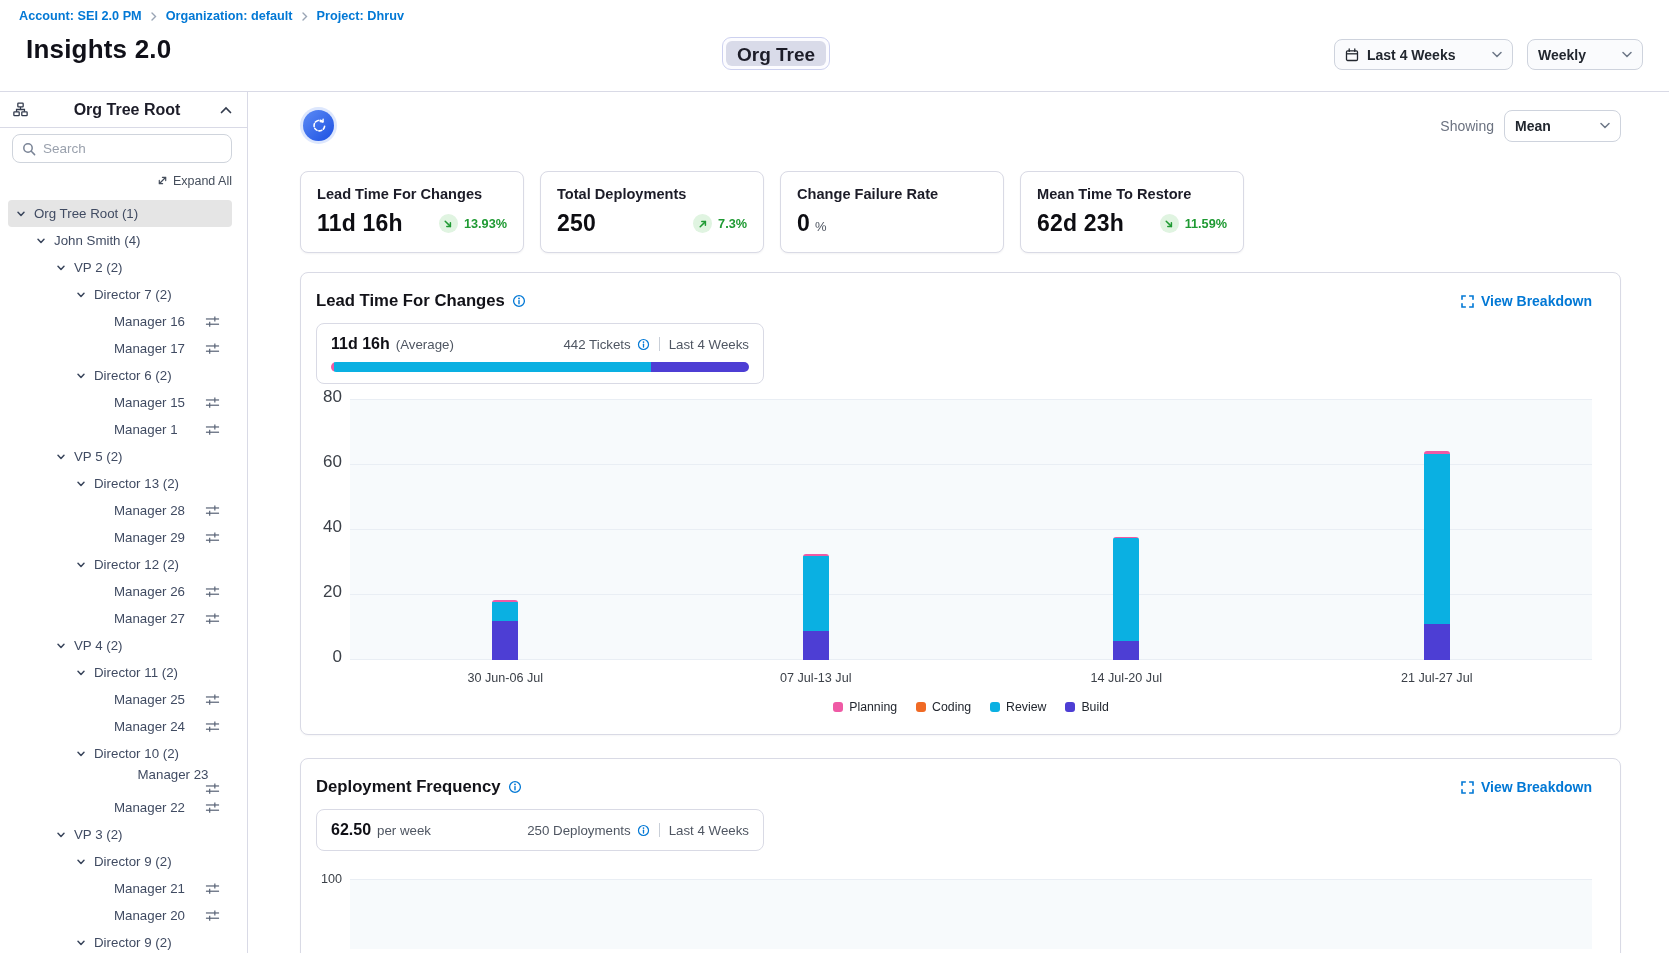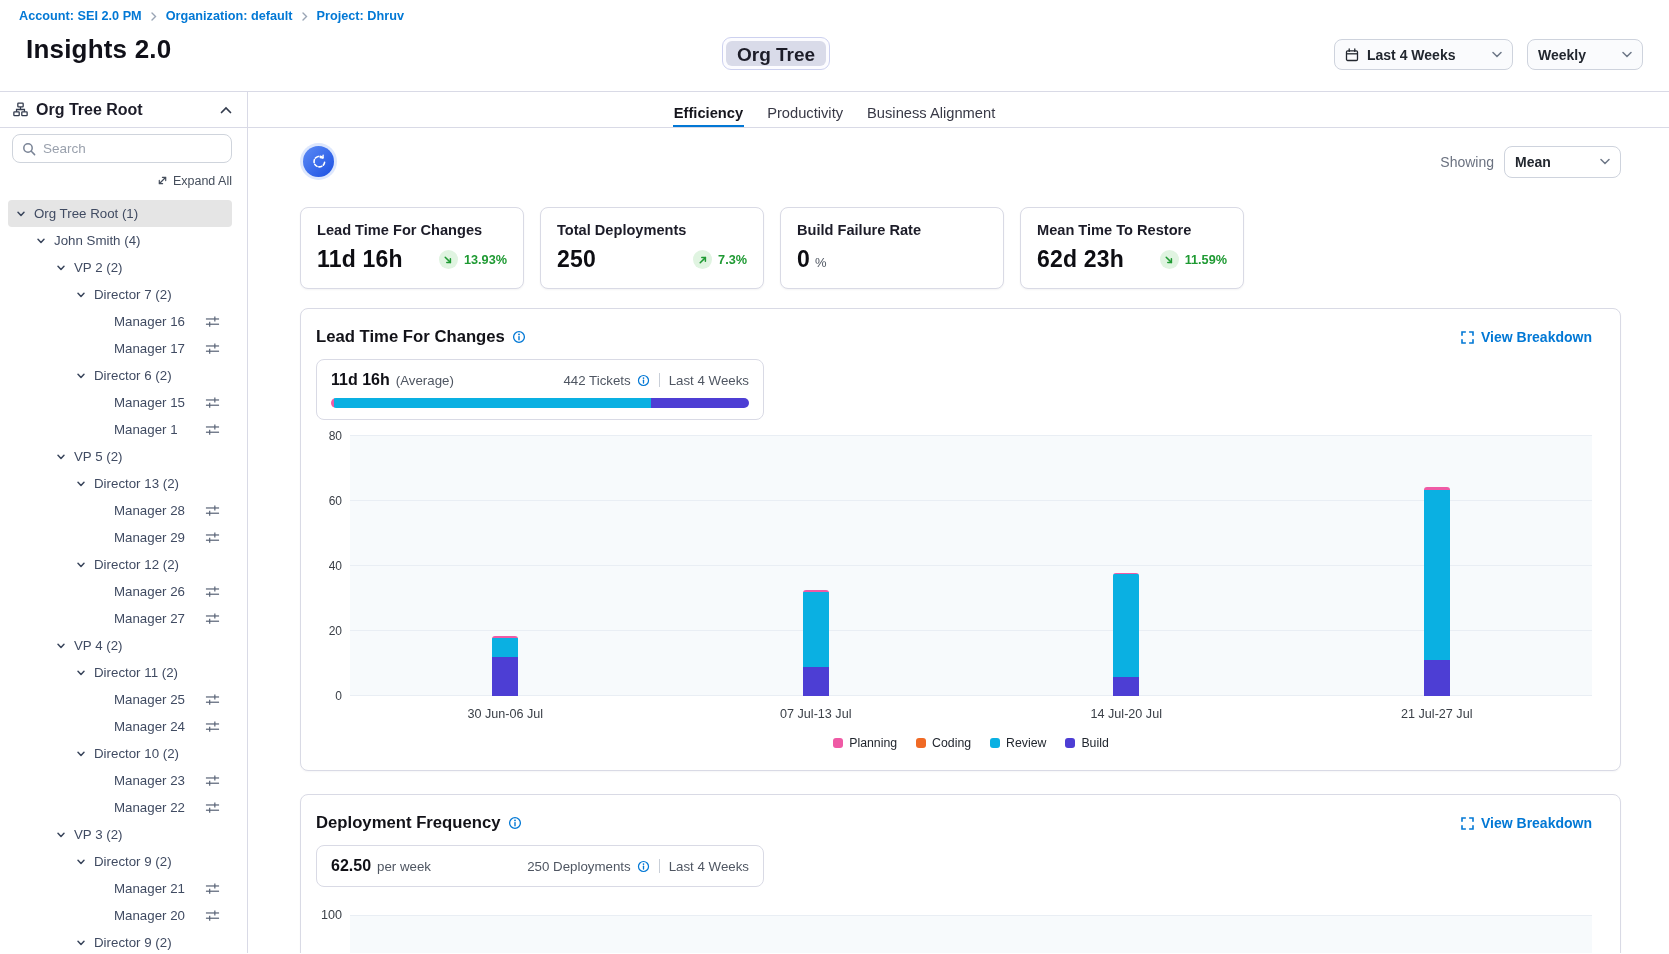--- a/index.html
+++ b/index.html
@@ -22,21 +22,21 @@
     font-size:14px; font-weight:600; color:#22272f; }
   .select .chev { margin-left:auto; display:flex; }
   .sel-range { left:1334px; width:179px; }
   .sel-gran  { left:1527px; width:116px; }
 
   
   .shell { display:flex; height:861px; }
 
   
   .sidebar { width:248px; border-right:1px solid #d9dae6; display:flex; flex-direction:column; background:#fff; }
-  .sb-head { height:36px; border-bottom:1px solid #d9dae6; display:flex; align-items:center; padding:0 13px; flex:none; }
+  .sb-head { height:36px; border-bottom:1px solid #d9dae6; display:flex; align-items:center; padding:0 13px; flex:none;text-align:center; }
   .sb-head .sb-title { font-size:16px; font-weight:700; color:#1c1c28; margin-left:8px; flex:1; }
   .sb-head .collapse { cursor:pointer; display:flex; padding:2px; }
   .sb-tools { padding:6px 15px 0 12px; flex:none; }
   .search-box { height:29px; border:1px solid #cfd4dc; border-radius:8px; display:flex; align-items:center;
     padding:0 9px; gap:7px; background:#fff; }
   .search-box input { border:none; outline:none; flex:1; font-size:13.5px; font-family:inherit; color:#22272f; min-width:0; }
   .search-box input::placeholder { color:#9aa1ad; }
   .expand-row { margin-top:9px; height:17px; display:flex; justify-content:flex-end; }
   .expand-link { display:flex; align-items:center; gap:5px; font-size:12.5px; color:#454e5c; cursor:pointer; }
   .tree { margin-top:4px; padding-top:7px; flex:1; overflow:hidden; }
@@ -94,21 +94,21 @@
   .sum-value { font-size:16px; font-weight:700; color:#101016; }
   .sum-qual { font-size:13.3px; color:#4f5662; margin-left:6px; }
   .sum-right { margin-left:auto; display:flex; align-items:center; font-size:13.3px; color:#4f5662; }
   .sum-right .i-ic { margin-left:6px; display:flex; }
   .sum-div { border-left:1px solid #c9cfd8; height:14px; margin:0 9px; }
   .progress { margin-top:9px; height:10px; border-radius:5px; overflow:hidden; display:flex; }
 
   
   .chart { margin-top:16px; display:flex; }
   .yaxis { width:34px; position:relative; flex:none; }
-  .yaxis span { position:absolute; right:8px; font-size:12px; color:#3b4048; }
+  .yaxis span { position:absolute; right:8px; font-size:17px; color:#3b4048; }
   .plot { flex:1; position:relative; height:260px; background:#f7fafc; }
   .gline { position:absolute; left:0; right:0; height:1px; background:#e9eef4; }
   .bar { position:absolute; bottom:0; width:26px; display:flex; flex-direction:column-reverse;
     border-radius:3px 3px 0 0; overflow:hidden; }
   .xlabels { display:flex; margin-left:34px; margin-top:11px; }
   .xlabels span { width:25%; text-align:center; font-size:12.6px; color:#3b4048; }
   .legend { margin-left:34px; margin-top:15px; display:flex; justify-content:center; gap:19px; }
   .leg-item { display:flex; align-items:center; gap:6px; font-size:12.3px; color:#22272f; cursor:pointer; }
   .leg-sw { width:10px; height:10px; border-radius:3px; }
 
@@ -400,21 +400,21 @@
           </span>
         </div>
         <div class="trow" style="padding-left: 68px;">
           <span class="tchev">
             <svg width="10" height="10" viewBox="0 0 10 10">
               <polyline points="2,3.2 5,6.4 8,3.2" fill="none" stroke="#3a465c" stroke-width="1.5" stroke-linecap="round" stroke-linejoin="round"></polyline>
             </svg>
           </span>
           <span>Director 10 (2)</span>
         </div>
-        <div class="trow" style="padding-left: 106px;">
+        <div class="trow" style="padding-left: 106px; flex-direction: column;">
           <span>Manager 23</span>
           <span class="ticon-btn">
             <svg width="15" height="13" viewBox="0 0 16 13">
               <line x1="1" y1="3.8" x2="15" y2="3.8" stroke="#5a6477" stroke-width="1.3"></line>
               <line x1="10.5" y1="1.2" x2="10.5" y2="6.4" stroke="#5a6477" stroke-width="1.3"></line>
               <line x1="1" y1="9.4" x2="15" y2="9.4" stroke="#5a6477" stroke-width="1.3"></line>
               <line x1="5" y1="6.8" x2="5" y2="12" stroke="#5a6477" stroke-width="1.3"></line>
             </svg>
           </span>
         </div>
@@ -472,27 +472,20 @@
             <svg width="10" height="10" viewBox="0 0 10 10">
               <polyline points="2,3.2 5,6.4 8,3.2" fill="none" stroke="#3a465c" stroke-width="1.5" stroke-linecap="round" stroke-linejoin="round"></polyline>
             </svg>
           </span>
           <span>Director 9 (2)</span>
         </div>
       </div>
   </aside>
 
   <main>
-    <nav class="tabbar">
-      <div class="tabs" id="tabs">
-          <div class="tab active">Efficiency</div>
-          <div class="tab">Productivity</div>
-          <div class="tab">Business Alignment</div>
-        </div>
-    </nav>
 
     <div class="content">
 
       <div class="dora-head">
         <div class="dora-ic-outer">
           <div class="dora-ic-inner">
               <svg width="17" height="17" viewBox="0 0 18 18">
                 <path d="M13.6 4.9 A5.6 5.6 0 1 0 15.4 8.1" fill="none" stroke="#fff" stroke-width="1.7" stroke-linecap="round" stroke-dasharray="3.2 2"></path>
                 <path d="M13.9 2.3 L13.7 5.3 L10.8 4.9" fill="none" stroke="#fff" stroke-width="1.5" stroke-linecap="round" stroke-linejoin="round"></path>
               </svg>
@@ -536,21 +529,21 @@
                   <svg width="10" height="10" viewBox="0 0 10 10">
                     <line x1="2.2" y1="7.8" x2="7.4" y2="2.6" stroke="#1f9a33" stroke-width="1.5" stroke-linecap="round"></line>
                     <polyline points="3.8,2.6 7.4,2.6 7.4,6.2" fill="none" stroke="#1f9a33" stroke-width="1.5" stroke-linecap="round" stroke-linejoin="round"></polyline>
                   </svg>
                 </span>
                 <span class="trend-lbl">7.3%</span>
               </span>
             </div>
           </div>
           <div class="mcard">
-            <div class="mcard-title">Build Failure Rate</div>
+            <div class="mcard-title">Change Failure Rate</div>
             <div class="mcard-row">
               <span class="mcard-value">0</span>
               <span class="mcard-unit">%</span>
             </div>
           </div>
           <div class="mcard">
             <div class="mcard-title">Mean Time To Restore</div>
             <div class="mcard-row">
               <span class="mcard-value">62d 23h</span>
               <span class="trend">

